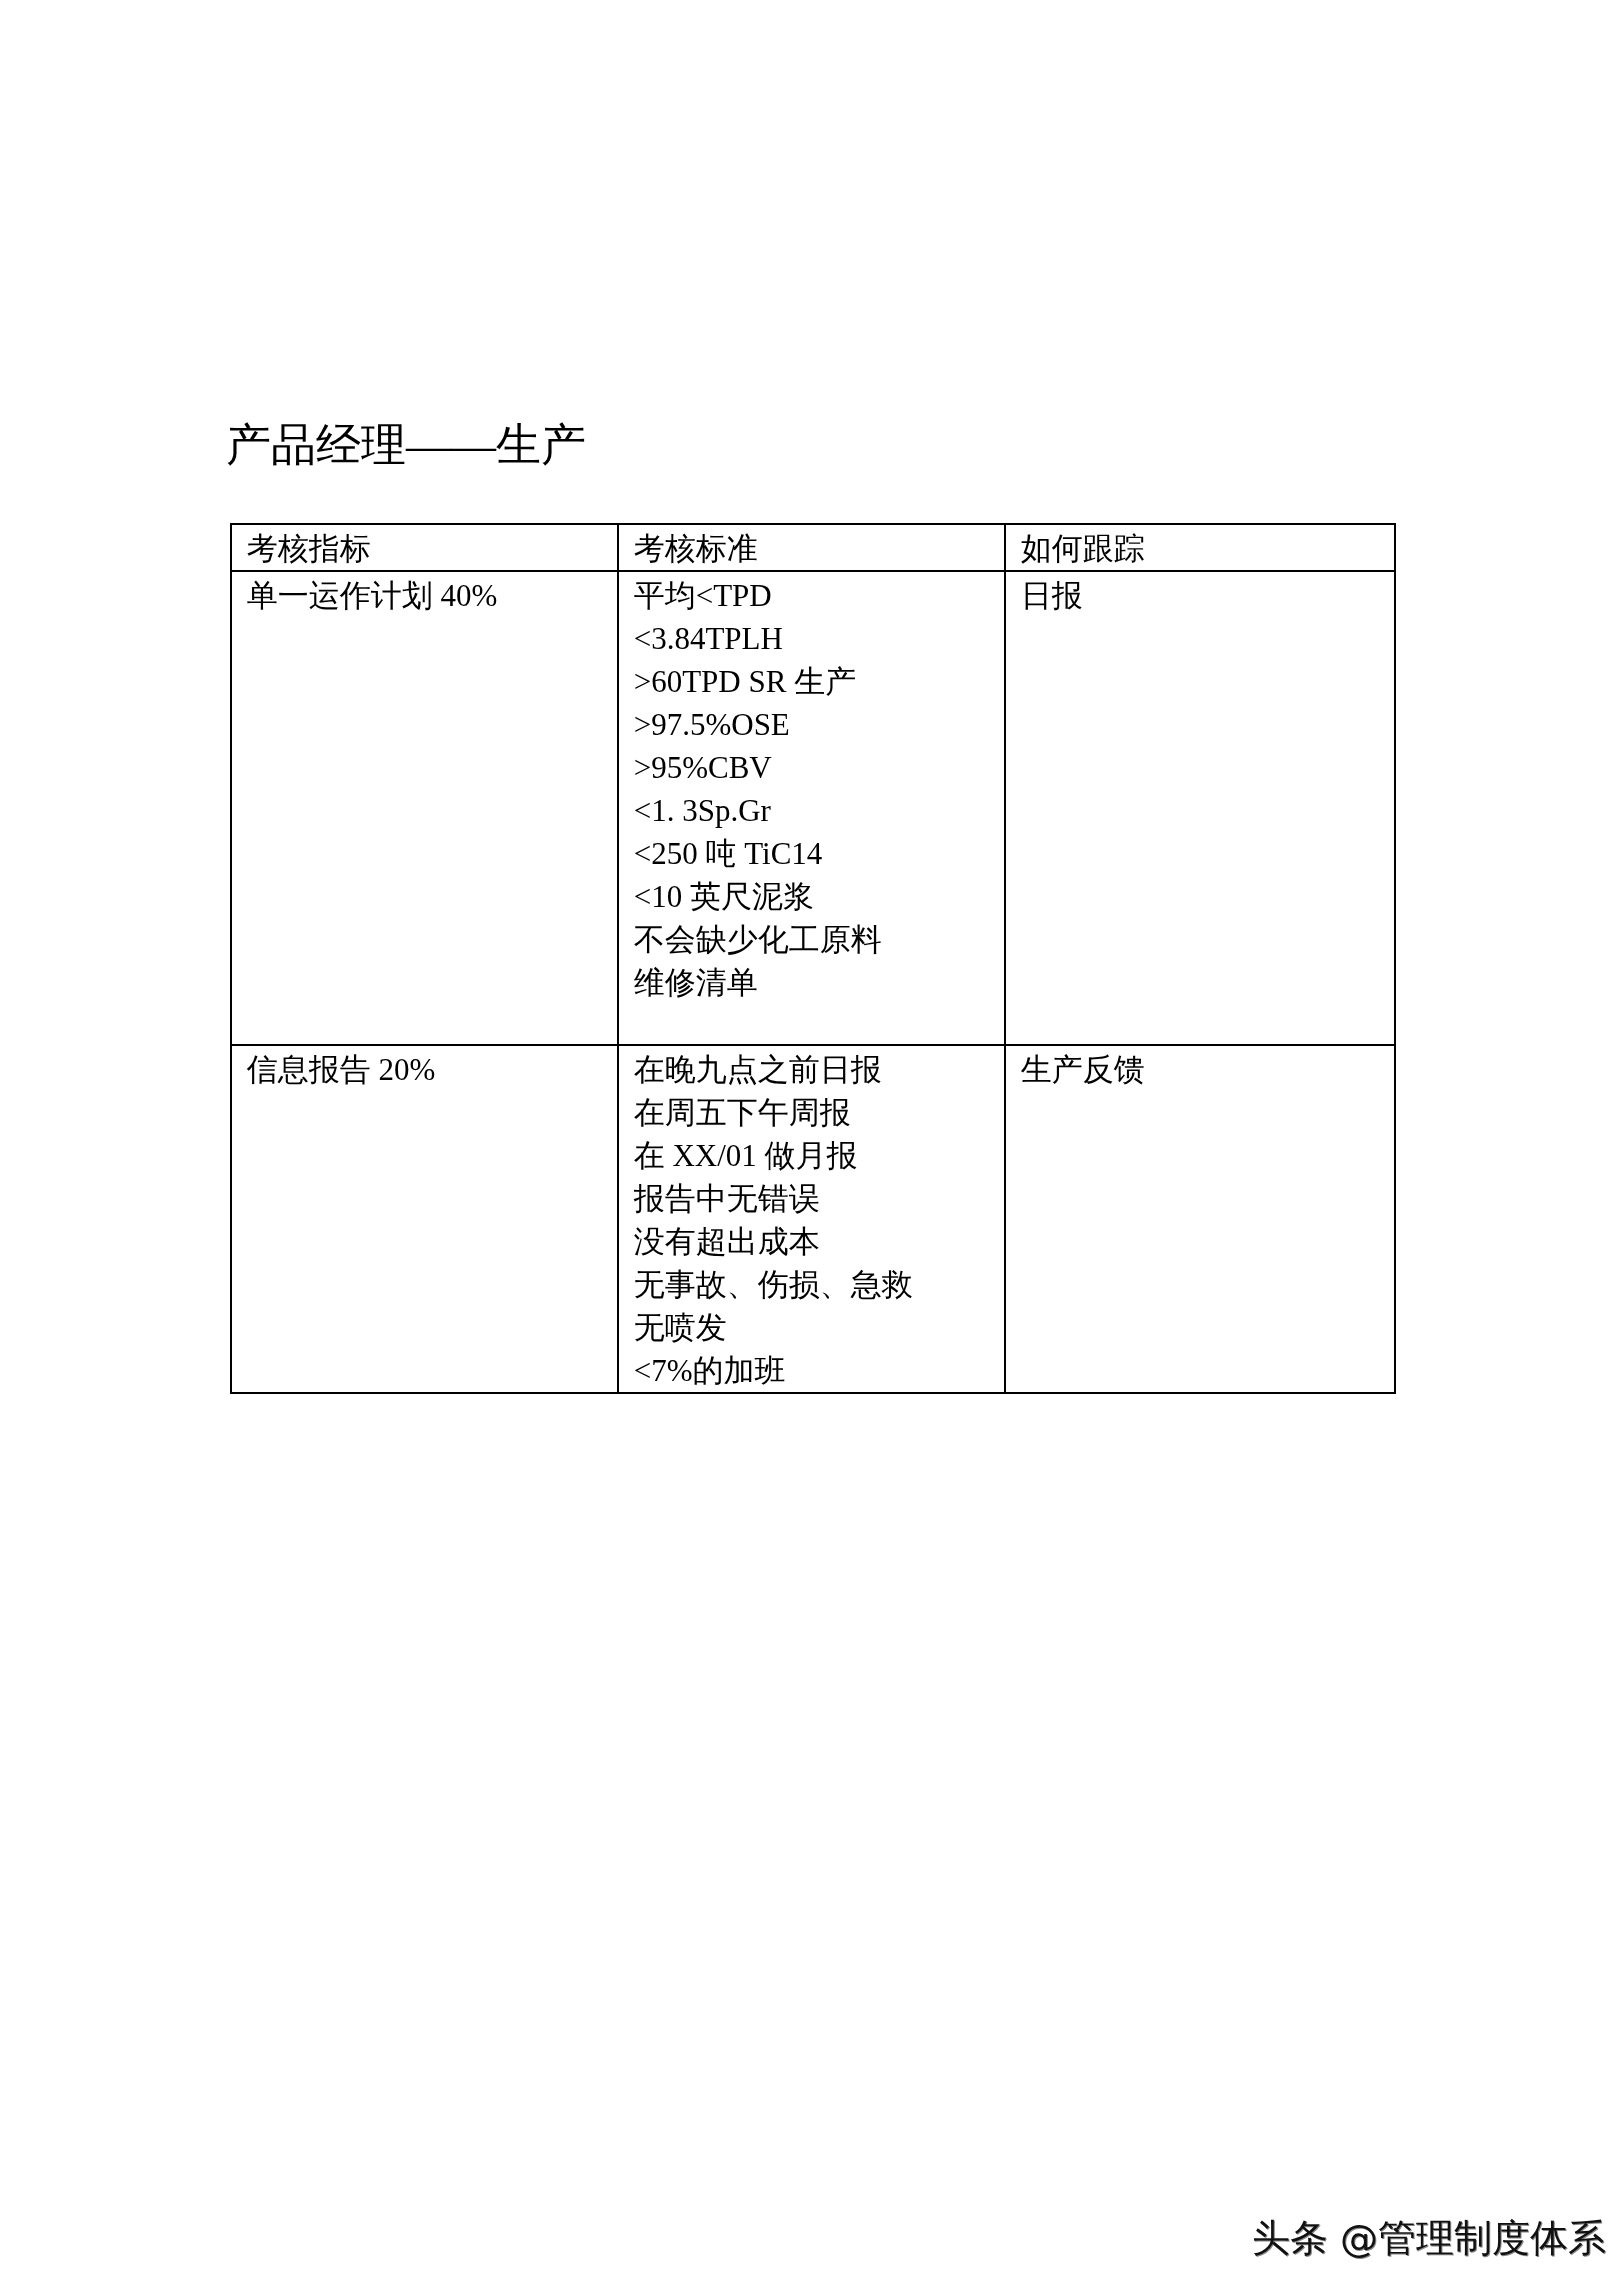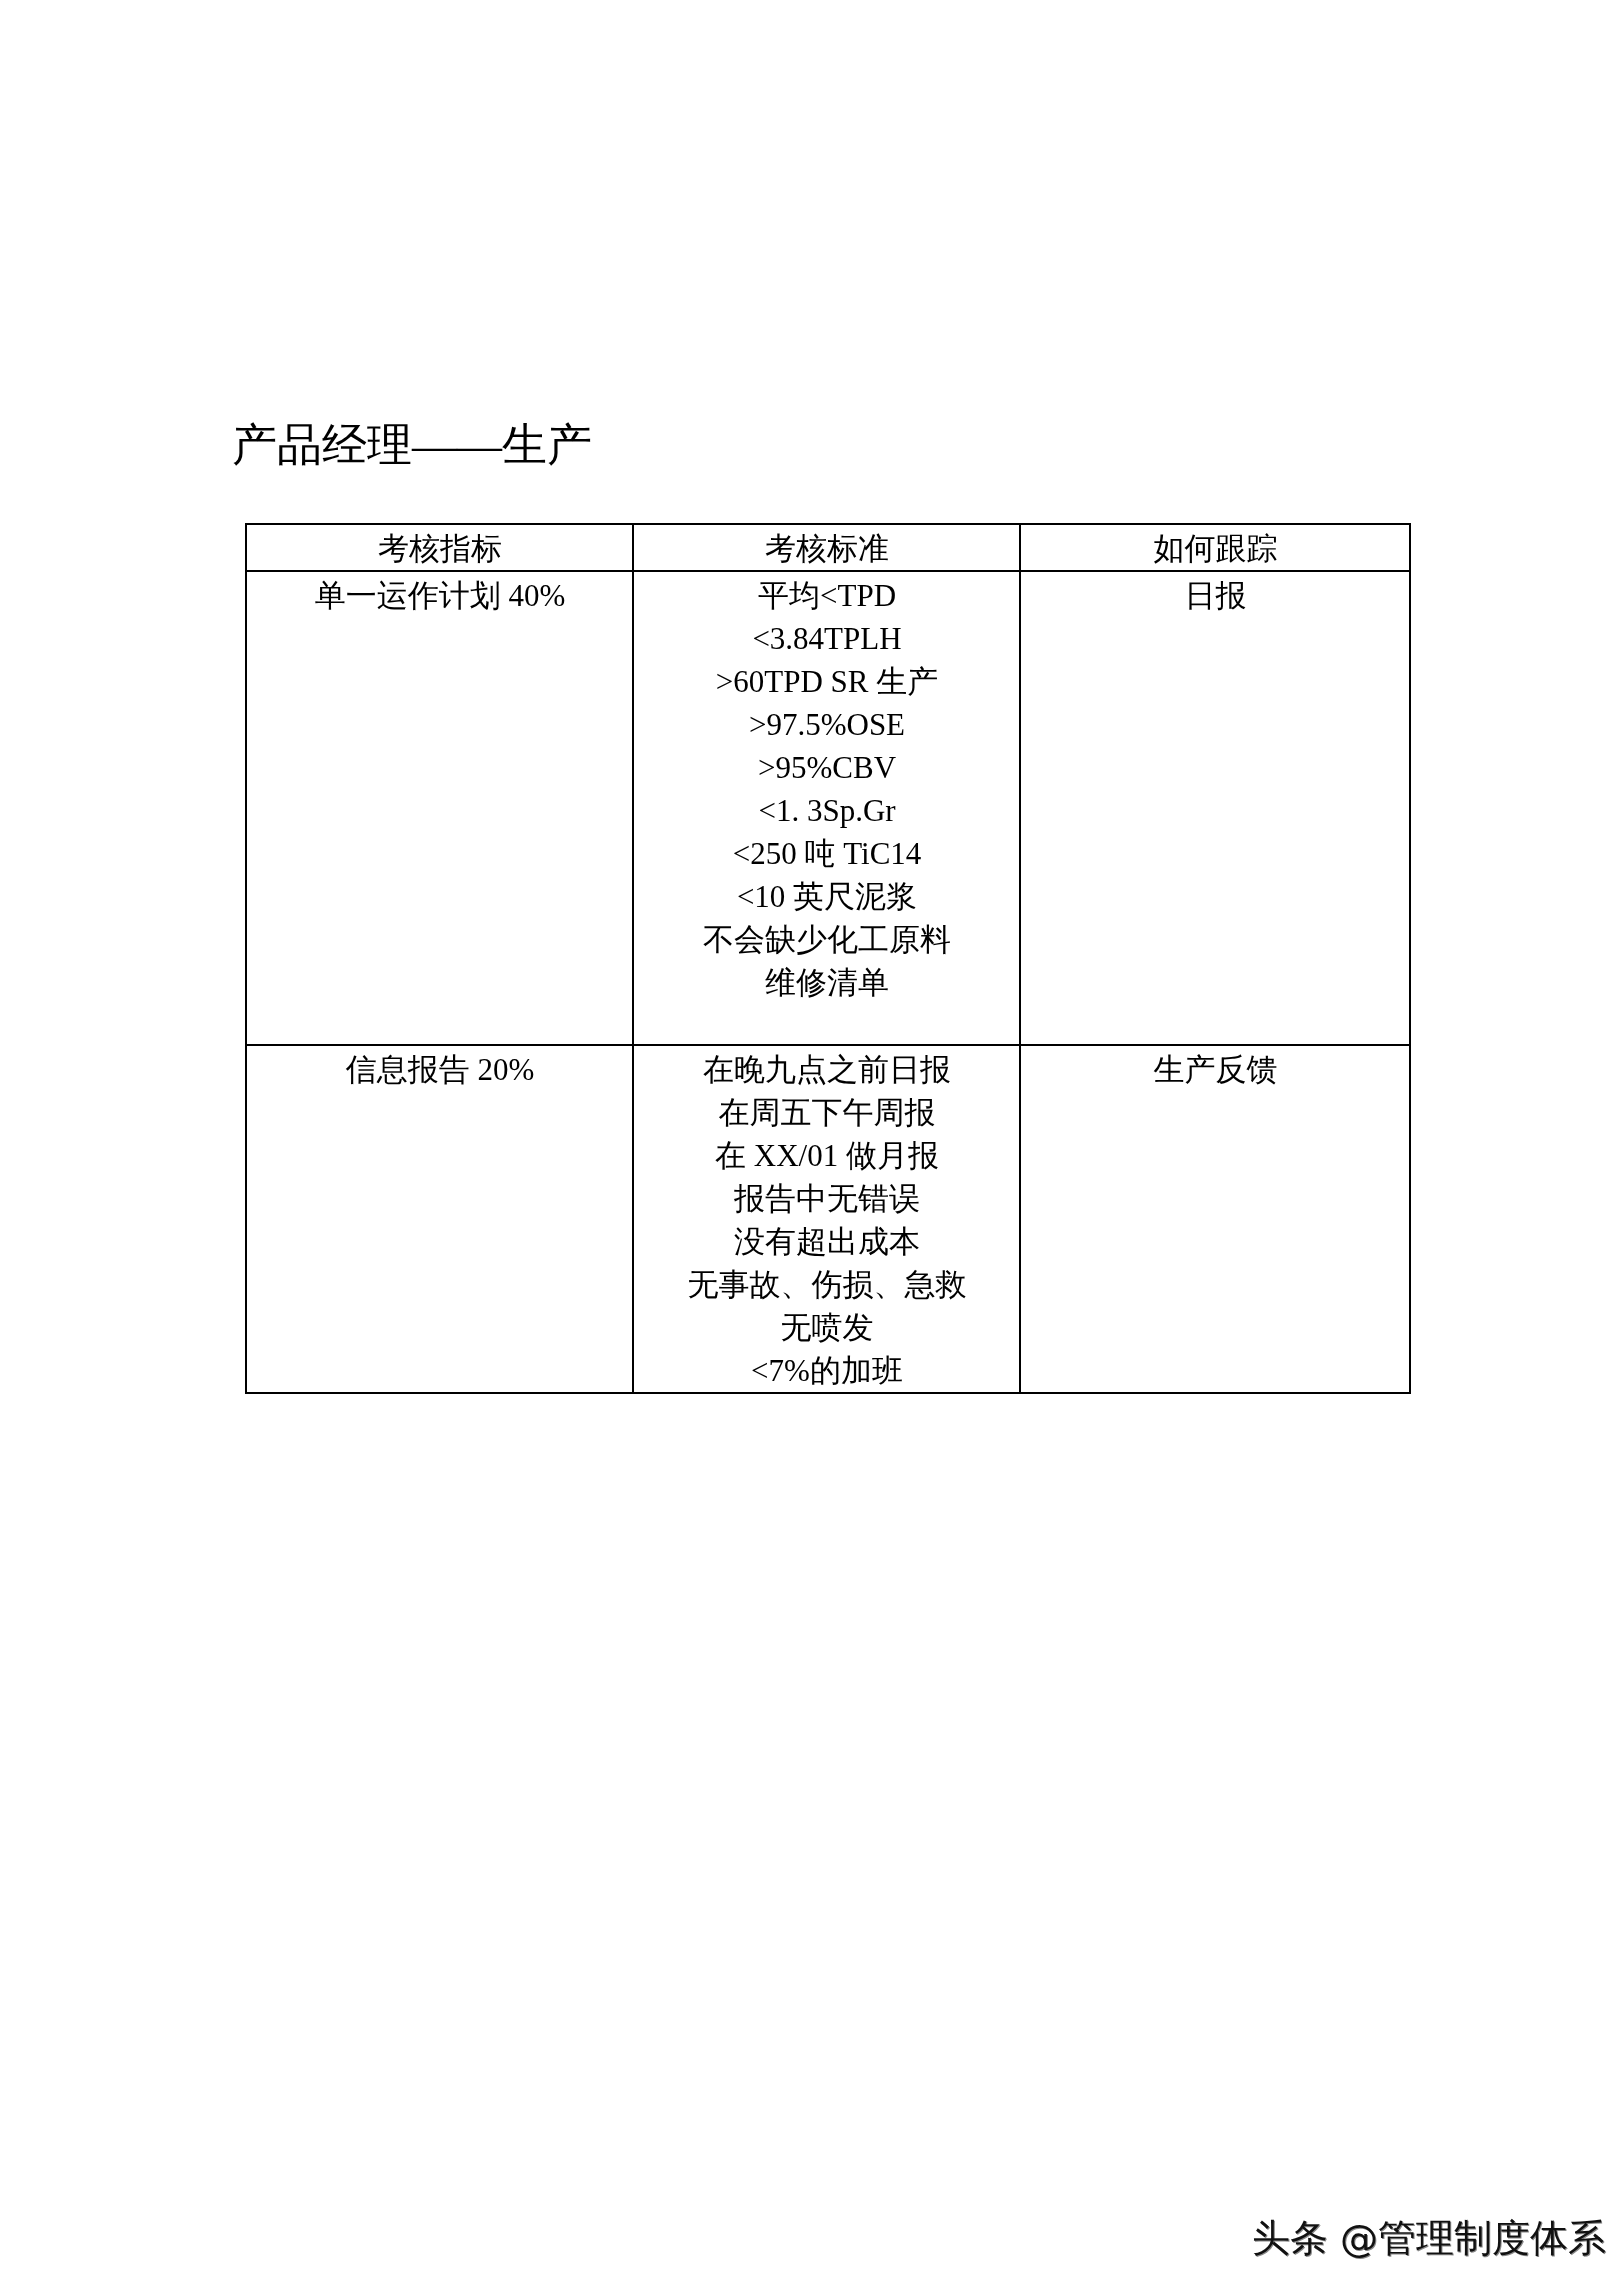--- a/index.html
+++ b/index.html
@@ -1,21 +1,21 @@
 <!DOCTYPE html>
 <html style="font-size:7.9px"><head>
 <meta charset="utf-8">
 <style>
   html, body { margin: 0; padding: 0; background: #ffffff; }
   body { width: 1623px; height: 2295px; position: relative; overflow: hidden;
          font-family: "Liberation Serif", "DejaVu Serif", serif; color: #000; }
-  .title { position: absolute; left: 232px; top: 416px; font-size: 45px; line-height: 59px;
+  .title { position: absolute; left: 226px; top: 416px; font-size: 45px; line-height: 59px;
            white-space: nowrap; }
-  table.kpi { position: absolute; left: 245px; top: 523px; width: 1164px;
-              border-collapse: collapse; table-layout: fixed; text-align: center; }
+  table.kpi { position: absolute; left: 230px; top: 523px; width: 1164px;
+              border-collapse: collapse; table-layout: fixed; }
   table.kpi col.c1 { width: 387px; }
   table.kpi col.c2 { width: 387px; }
   table.kpi col.c3 { width: 390px; }
   table.kpi td { border: 2px solid #000; vertical-align: top; padding: 2px 13.7px 0 14.7px;
                  font-size: 31px; line-height: 43px; }
   table.kpi tr.head td { height: 41px; }
   table.kpi tr.r1 td { height: 470px; }
   table.kpi tr.r2 td { height: 341px; margin-top: 11px; }
   table.kpi tr.r3 td { height: 83px; }
   table.kpi tr.r4 td { height: 83px; }

